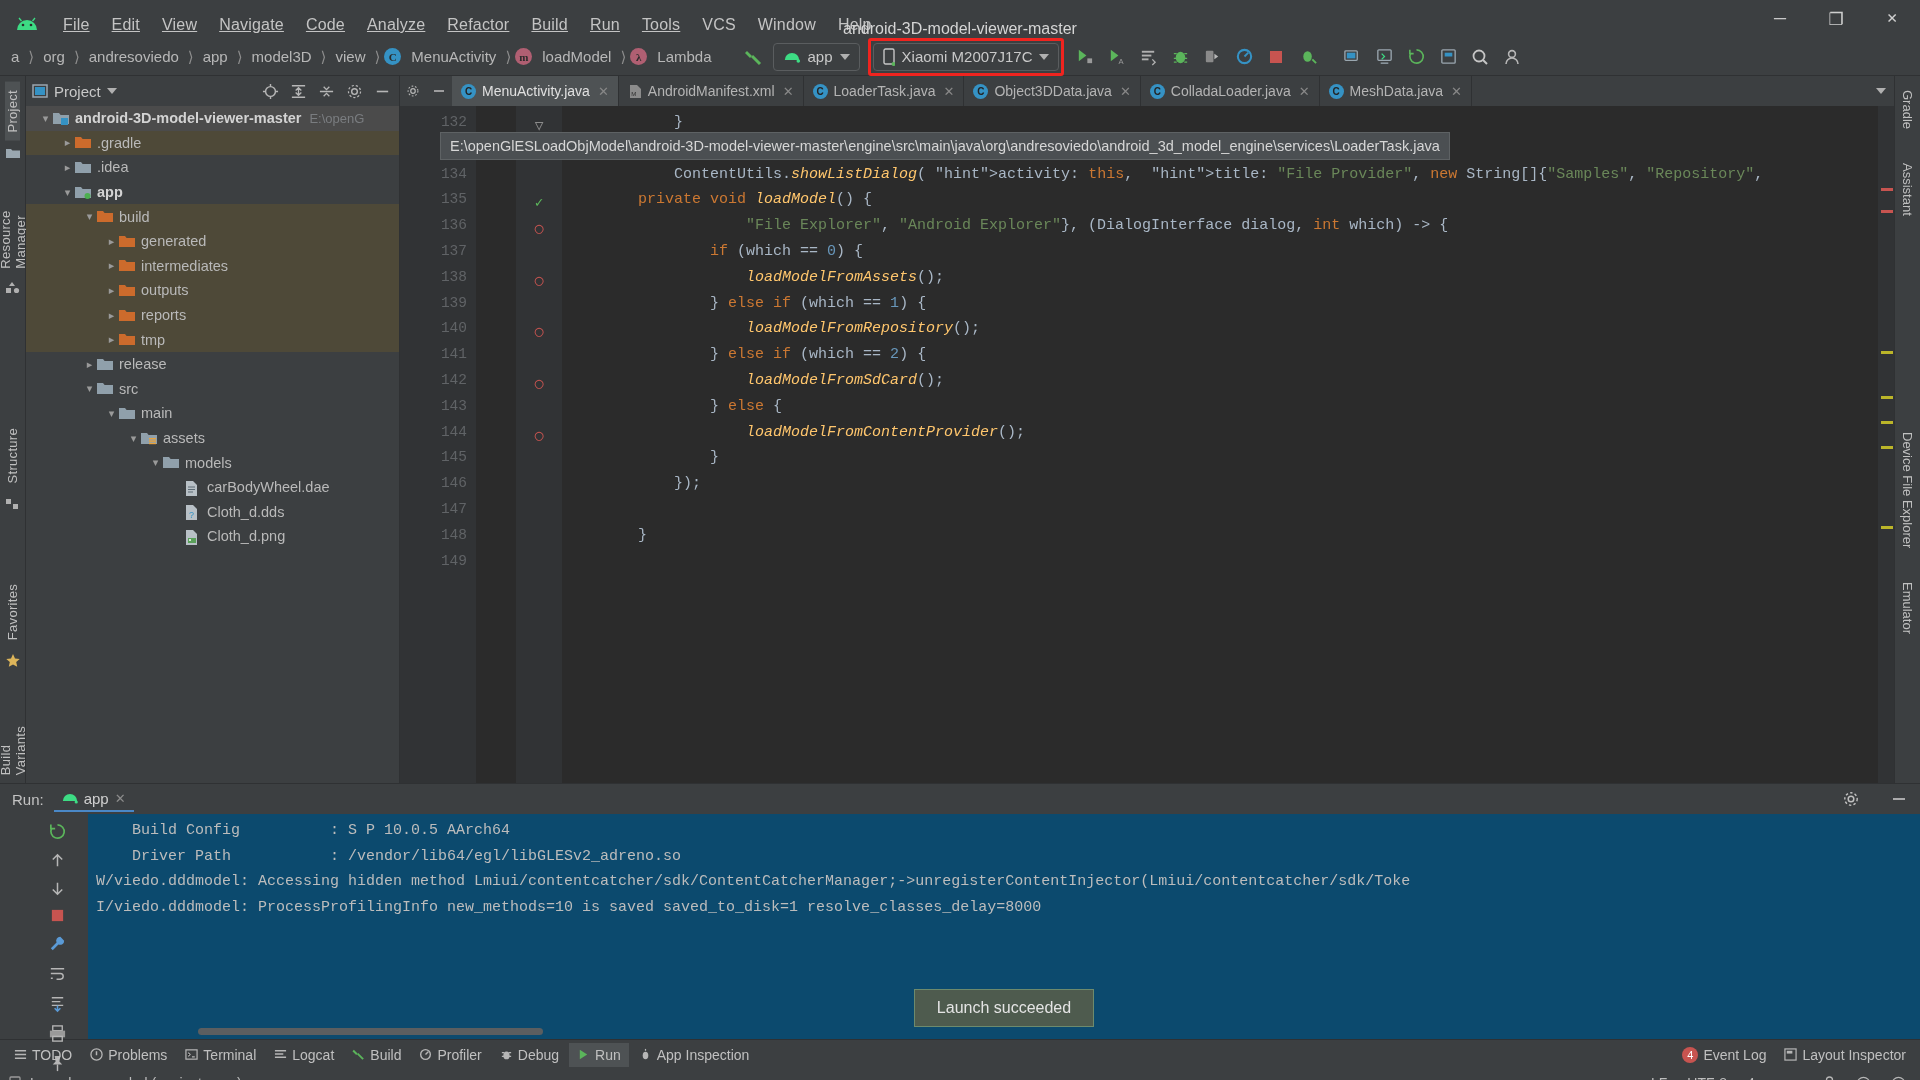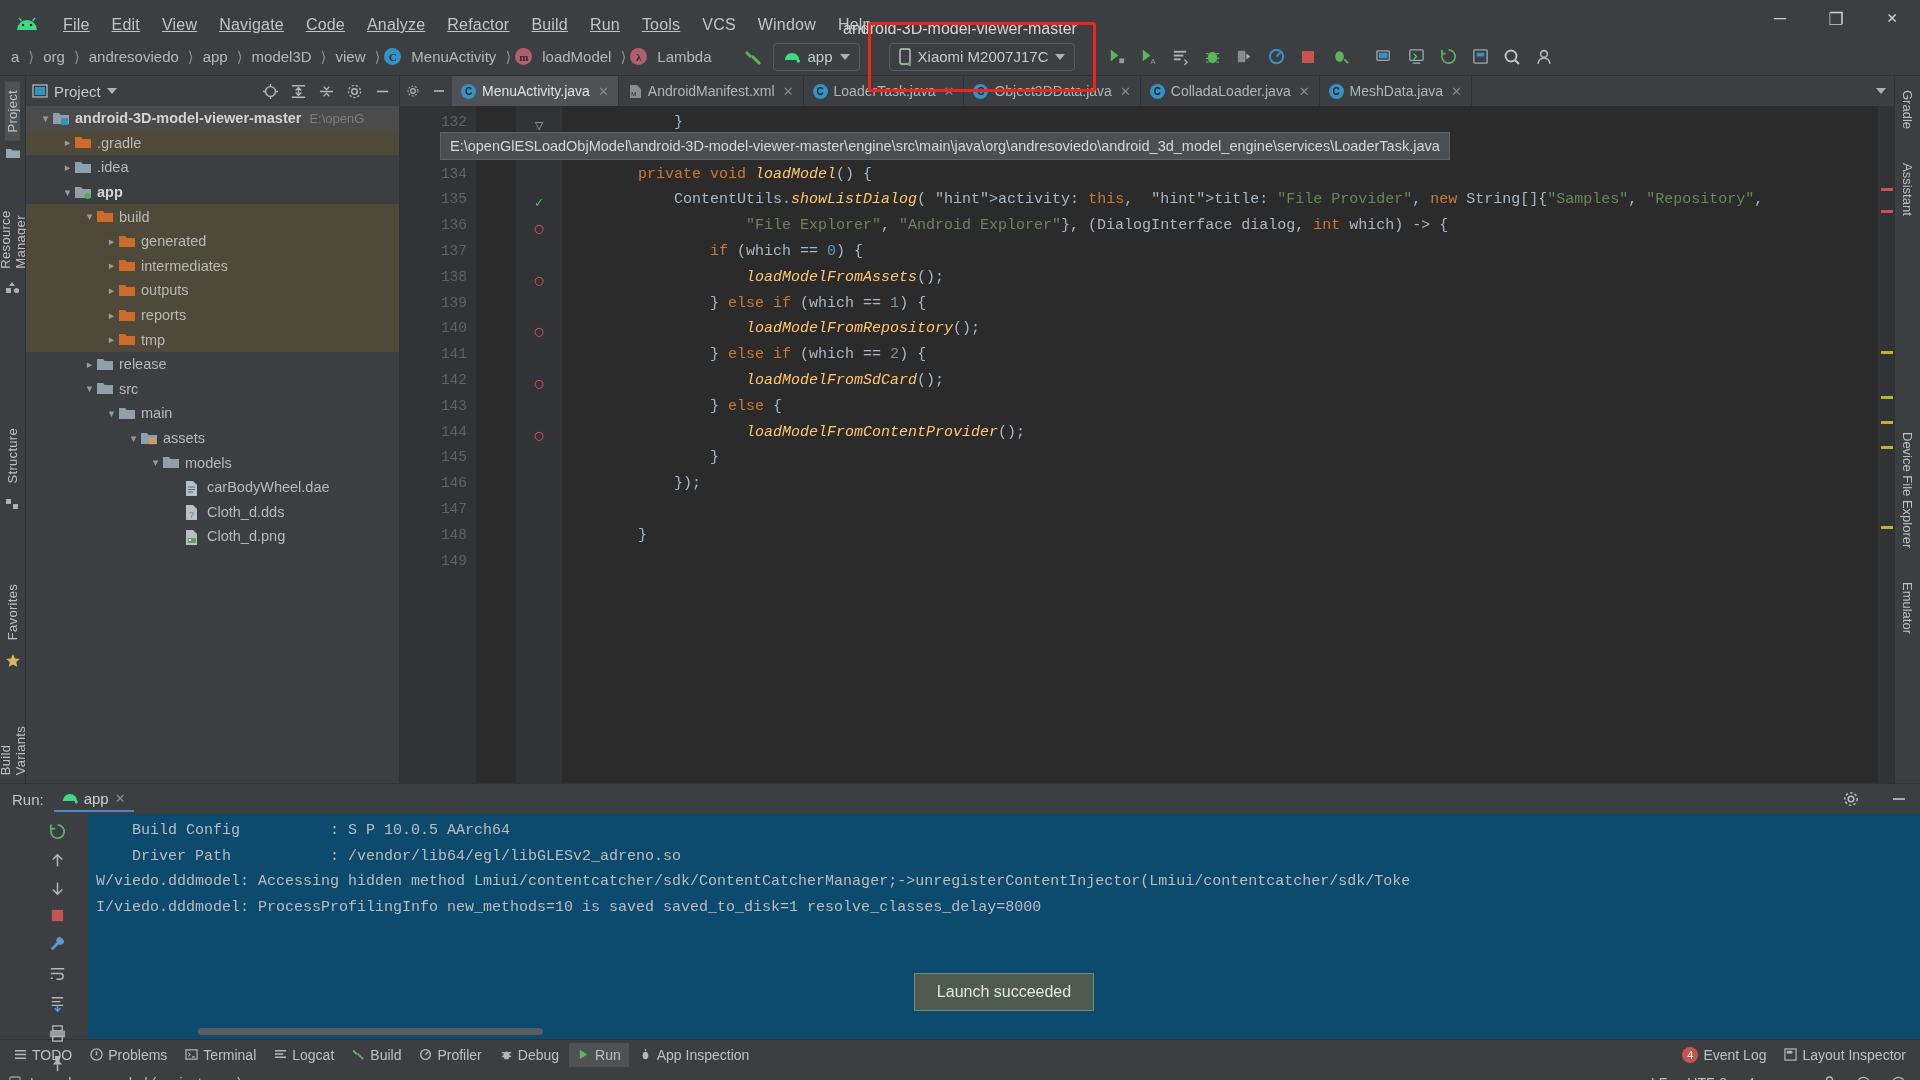--- a/index.html
+++ b/index.html
@@ -131,21 +131,21 @@
   #runhdr { height:30px; display:flex; align-items:center; padding:0 12px; gap:10px; }
   #runhdr .lbl { font-size:15px; color:#c3c3c3; }
   .runtab { display:flex; align-items:center; gap:6px; font-size:15px; color:#d0d0d0; padding:3px 8px; border-bottom:2px solid #4a88c7;}
   #runbody { flex:1; display:flex; min-height:0; }
   #runside { width:26px; display:flex;flex-direction:column;align-items:center;padding-top:4px;flex:none;}
   #runtools { width:62px; display:flex; flex-direction:column; align-items:center; gap:11px; padding-top:8px; flex:none;}
   .rt { width:24px;height:24px; display:flex;align-items:center;justify-content:center;}
   #console { flex:1; overflow:hidden; position:relative; padding:4px 0 0 8px; background:#0c4a6e;}
   .logline { font-family:"Liberation Mono",monospace; font-size:15px; line-height:25.6px; color:#bcbcbc; white-space:pre;}
   .logline.err { color:#f0695a; }
-  #toastwrap{ position:absolute; left:0; right:0; bottom:28px; display:flex; justify-content:center; pointer-events:none;}
+  #toastwrap{ position:absolute; left:0; right:0; bottom:12px; display:flex; justify-content:center; pointer-events:none;}
   #toast { background:#4e5b4e; border:1px solid #6d8a6d; color:#e4e4e4; padding:9px 22px; font-size:16px;}
   #hscroll { position:absolute; left:110px; bottom:4px; width:345px; height:7px; background:#5b5e60; border-radius:4px;}
 
   
   #bottombar { height:30px; background:#3c3f41; display:flex; align-items:center; padding:0 6px; gap:2px; border-top:1px solid #2f3133;}
   .bt { display:flex; align-items:center; gap:5px; font-size:14px; color:#c0c0c0; padding:4px 8px;}
   .bt.sel { background:#4e5254; }
   #bottombar .sp { flex:1; }
   .badge { background:#c75450; color:#fff; border-radius:50%; width:16px;height:16px; font-size:11px; display:inline-flex;align-items:center;justify-content:center;}
 
@@ -239,21 +239,21 @@
     <span>
       <svg width="18" height="13" viewBox="0 0 20 14">
           <path d="M2 11h16a8 8 0 0 0-16 0z" fill="#3ddc84"></path>
           <circle cx="17" cy="12" r="2" fill="#3ddc84"></circle>
         </svg>
     </span>
     <span>app</span>
     <span class="caret"></span>
   </div>
   <div id="device-highlight">
-    <div class="combo" style="margin:16px">
+    <div class="combo" style="margin:0">
       <span>
         <svg width="12" height="18" viewBox="0 0 12 18">
             <rect x="1" y="1" width="10" height="15" rx="1.5" fill="none" stroke="#c6c6c6" stroke-width="1.4"></rect>
             <circle cx="10.5" cy="16" r="2" fill="#5bb55b"></circle>
           </svg>
       </span>
       <span>Xiaomi M2007J17C</span>
       <span class="caret"></span>
     </div>
   </div>
@@ -702,22 +702,22 @@
         <div class="ln" style="padding:0"></div>
         <div class="ln" style="text-align:center;padding:0;color:#c75450">◯</div>
         <div class="ln" style="padding:0"></div>
         <div class="ln" style="text-align:center;padding:0;color:#c75450">◯</div>
         <div class="ln" style="padding:0"></div>
         <div class="ln" style="text-align:center;padding:0;color:#c75450">◯</div>
       </div>
       <div id="codecol">
           <div class="cl">        }</div>
           <div class="cl">&nbsp;</div>
+          <div class="cl">        ContentUtils.<span class="fn">showListDialog</span>( <span class="&lt;span">"hint"</span>&gt;activity: <span class="kw">this</span>,  <span class="&lt;span">"hint"</span>&gt;title: <span class="str">"File Provider"</span>, <span class="kw">new</span> String[]{<span class="str">"Samples"</span>, <span class="str">"Repository"</span>,</div>
           <div class="cl">    <span class="kw">private</span> <span class="kw">void</span> <span class="fn">loadModel</span>() {</div>
-          <div class="cl">        ContentUtils.<span class="fn">showListDialog</span>( <span class="&lt;span">"hint"</span>&gt;activity: <span class="kw">this</span>,  <span class="&lt;span">"hint"</span>&gt;title: <span class="str">"File Provider"</span>, <span class="kw">new</span> String[]{<span class="str">"Samples"</span>, <span class="str">"Repository"</span>,</div>
           <div class="cl">                <span class="str">"File Explorer"</span>, <span class="str">"Android Explorer"</span>}, (DialogInterface dialog, <span class="kw">int</span> which) -&gt; {</div>
           <div class="cl">            <span class="kw">if</span> (which == <span class="num">0</span>) {</div>
           <div class="cl">                <span class="fn">loadModelFromAssets</span>();</div>
           <div class="cl">            } <span class="kw">else</span> <span class="kw">if</span> (which == <span class="num">1</span>) {</div>
           <div class="cl">                <span class="fn">loadModelFromRepository</span>();</div>
           <div class="cl">            } <span class="kw">else</span> <span class="kw">if</span> (which == <span class="num">2</span>) {</div>
           <div class="cl">                <span class="fn">loadModelFromSdCard</span>();</div>
           <div class="cl">            } <span class="kw">else</span> {</div>
           <div class="cl">                <span class="fn">loadModelFromContentProvider</span>();</div>
           <div class="cl">            }</div>

